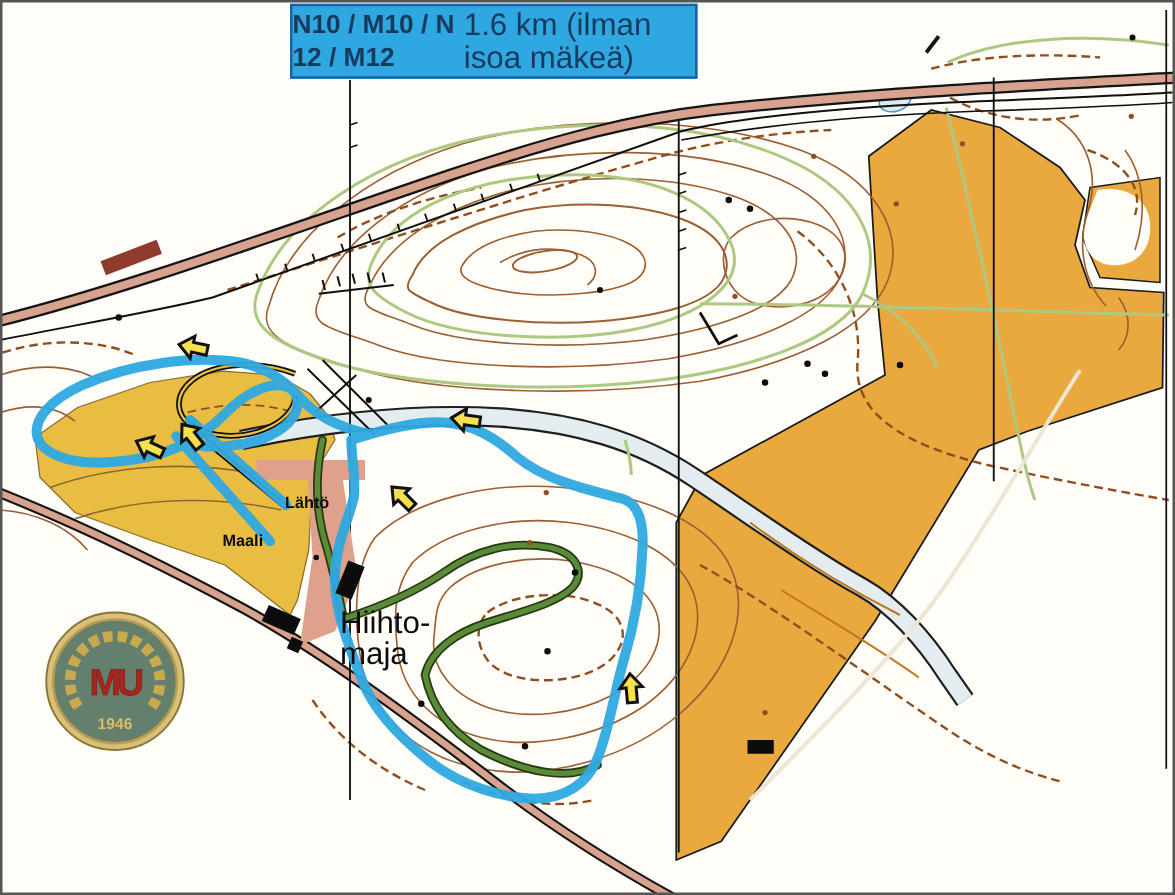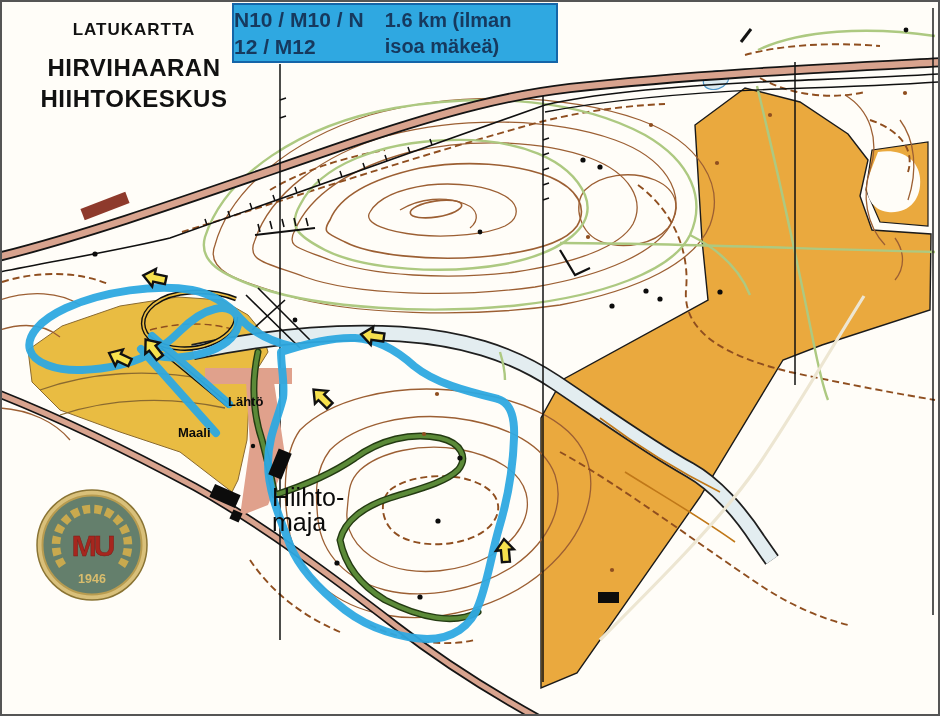--- a/index.html
+++ b/index.html
@@ -6,33 +6,28 @@
   #page{position:relative;width:940px;height:716px;background:#fffdf8;overflow:hidden;
         font-family:"Liberation Sans", sans-serif;}
   #map-svg{position:absolute;left:0;top:0;}
   .hdr{position:absolute;left:8px;top:20px;width:252px;text-align:center;color:#111;z-index:5;}
   .hdr .kicker{font-size:17px;font-weight:bold;letter-spacing:1px;margin-bottom:12px;}
   .hdr .t1,.hdr .t2{font-size:24px;font-weight:bold;letter-spacing:.5px;line-height:31px;}
   .banner{position:absolute;left:232px;top:3px;width:322px;height:56px;background:#2fa8e1;
           border:2px solid #1565a8;z-index:5;display:flex;
           align-items:center;justify-content:center;color:#16395e;}
   .banner .l1{font-size:21px;font-weight:600;line-height:27px;}
-  .banner .l2{font-size:20px;font-weight:700;line-height:26px;}
+  .banner .l2{font-size:25px;font-weight:400;line-height:26px;}
   svg text{font-family:"Liberation Sans", sans-serif;}
 </style>
 </head>
 <body>
 
 <div id="page">
 
-  <div class="hdr">
-    <div class="kicker">LATUKARTTA</div>
-    <div class="t1">HIRVIHAARAN</div>
-    <div class="t2">HIIHTOKESKUS</div>
-  </div>
 
   <div class="banner">
     <div class="l1">N10 / M10 / N 12 / M12</div>
     <div class="l2">1.6 km (ilman isoa mäkeä)</div>
   </div>
 
   <svg id="map-svg" width="940" height="716" viewBox="0 0 940 716" xmlns="http://www.w3.org/2000/svg">
 
     <rect x="0" y="0" width="940" height="716" fill="#fffdf8"></rect>
 

